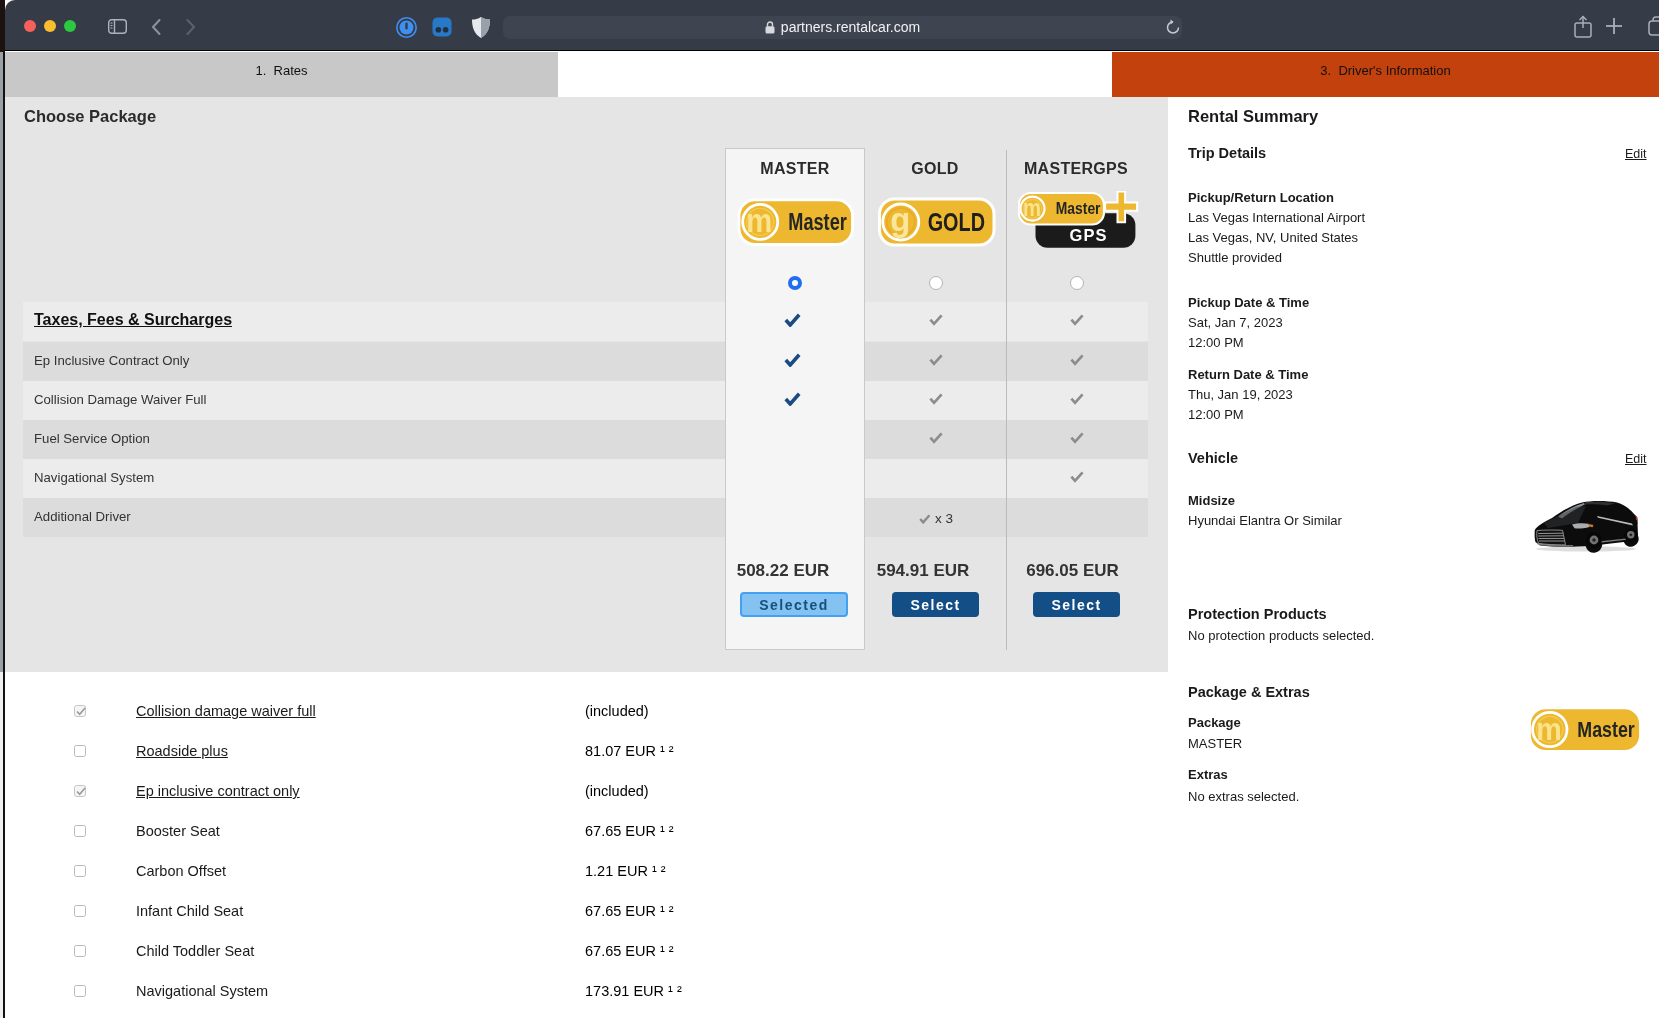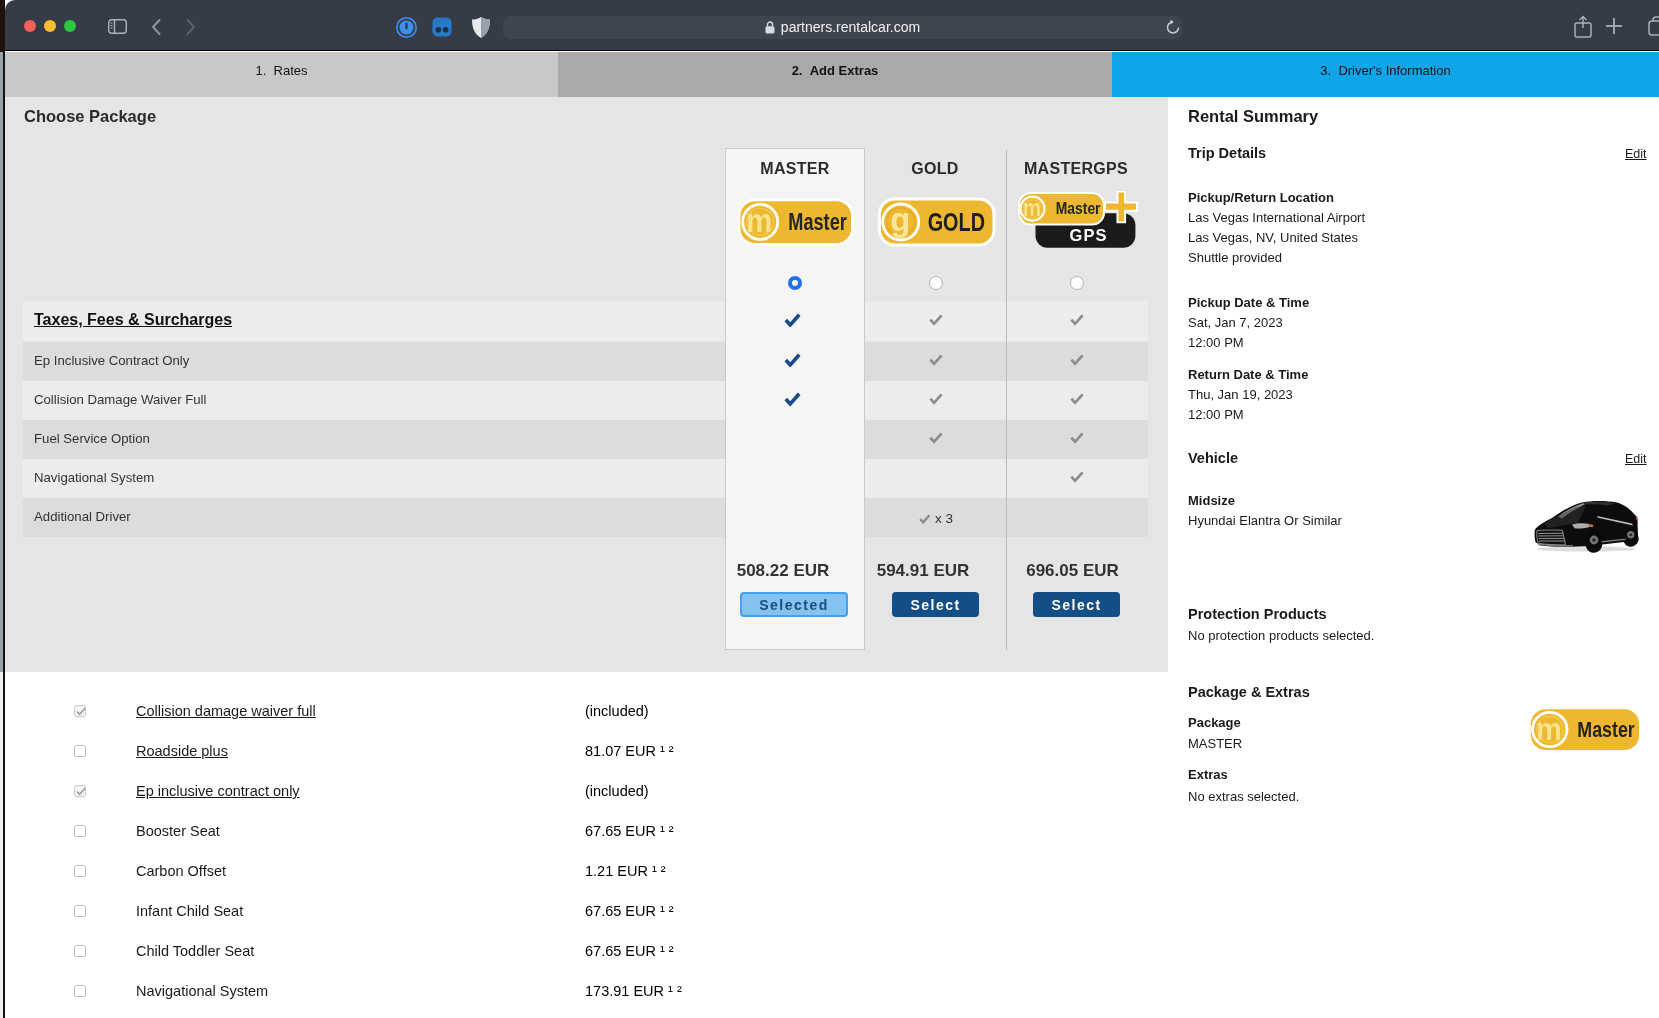--- a/index.html
+++ b/index.html
@@ -18,21 +18,21 @@
 .tl { position:absolute; top:20px; width:12px; height:12px; border-radius:50%; }
 #urlbar { position:absolute; left:498px; top:16px; width:679px; height:23px;
   background:#3f4550; border-radius:7px; color:#f0f1f2; font-size:14px;
   text-align:center; line-height:23px; }
 
 
 .tab { position:absolute; top:52px; height:45px; font-size:13px; color:#111;
   display:flex; align-items:center; justify-content:center; padding-bottom:8px; }
 #tab1 { left:5px;  width:553px;  background:#c8c8c8; }
 #tab2 { left:558px; width:554px; background:#a9a9a9; font-weight:bold; }
-#tab3 { left:1112px; width:547px; background:#0ea5e9; }
+#tab3 { left:1112px; width:547px; background:#c2410c; }
 
 
 #content { position:absolute; left:5px; top:97px; width:1163px; height:575px; background:#e5e5e5; }
 #choose { position:absolute; left:19px; top:10px; font-size:16.5px; font-weight:bold; color:#2b2b2b; }
 
 .prow { position:absolute; left:18px; width:1125px; height:39px; }
 .prow .lbl { position:absolute; left:11px; top:50%; transform:translateY(-50%); margin-top:-2px;
   font-size:13.2px; color:#333; }
 .rlight { background:#ececec; }
 .rdark  { background:#dcdcdc; }
@@ -140,21 +140,20 @@
       <line x1="9" y1="1" x2="9" y2="17" stroke="#a9aeb7" stroke-width="1.8"></line>
       <line x1="1" y1="9" x2="17" y2="9" stroke="#a9aeb7" stroke-width="1.8"></line>
     </svg>
     <svg class="abs" style="left:1643px; top:16px;" width="20" height="20" viewBox="0 0 20 20">
       <rect x="5" y="1" width="14" height="14" rx="3" fill="none" stroke="#a9aeb7" stroke-width="1.5"></rect>
       <rect x="1" y="5" width="14" height="14" rx="3" fill="#353b47" stroke="#a9aeb7" stroke-width="1.5"></rect>
     </svg>
   </div>
 
   <div class="tab" id="tab1">1.&nbsp;&nbsp;Rates</div>
-  <div class="tab" id="tab2">2.&nbsp;&nbsp;Add Extras</div>
   <div class="tab" id="tab3">3.&nbsp;&nbsp;Driver's Information</div>
 
   <div id="content">
     <div id="choose">Choose Package</div>
 
     <div class="prow rlight" style="top:205px;font-weight:bold;">
         <span class="lbl" style="font-size:16px; color:#111; text-decoration:underline;">Taxes, Fees &amp; Surcharges</span>
       </div>
     <div class="prow rdark" style="top:245px;">
         <span class="lbl">Ep Inclusive Contract Only</span>

